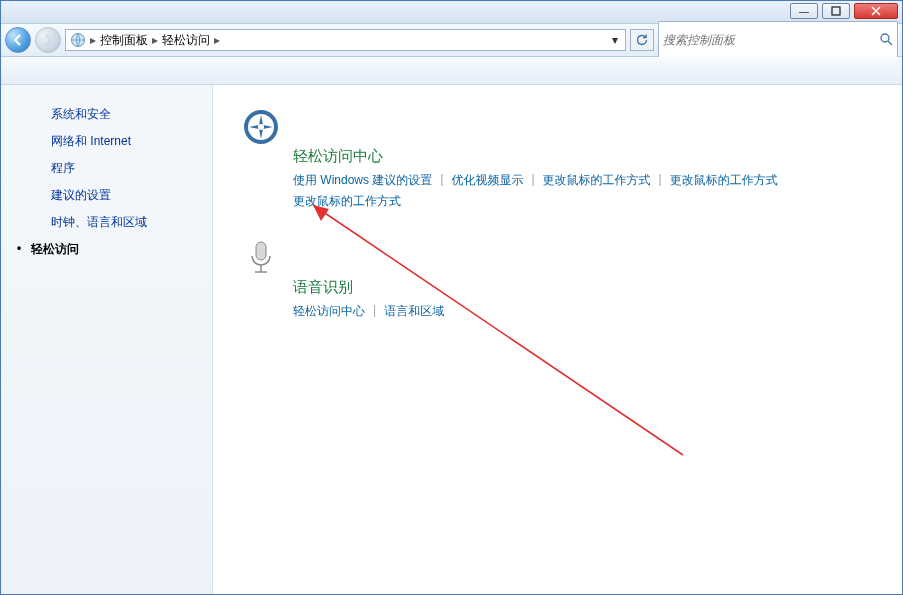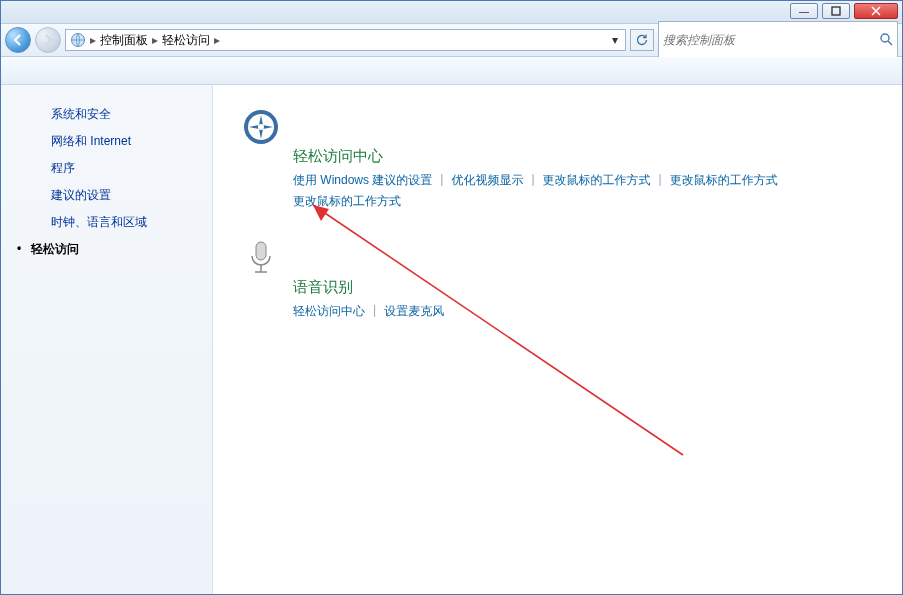--- a/index.html
+++ b/index.html
@@ -158,21 +158,21 @@
             <path d="M11 18a9 9 0 0 0 18 0" fill="none" stroke="#888" stroke-width="1.5"></path>
             <line x1="20" y1="27" x2="20" y2="34" stroke="#888" stroke-width="1.5"></line>
             <line x1="14" y1="34" x2="26" y2="34" stroke="#888" stroke-width="1.5"></line>
           </svg>
         </div>
         <div class="secbody">
           <div class="sectitle">语音识别</div>
           <div class="linksrow">
             <a>轻松访问中心</a>
               <span class="vsep">|</span>
-            <a>设置麦克风</a>
+            <a>语言和区域</a>
           </div>
         </div>
       </div>
 
       <svg class="arrow" width="420" height="280">
         <line x1="410" y1="270" x2="40" y2="20" stroke="#e03030" stroke-width="1.6"></line>
         <polygon points="40,20 56,24 48,36" fill="#e03030"></polygon>
       </svg>
 
     </div>

